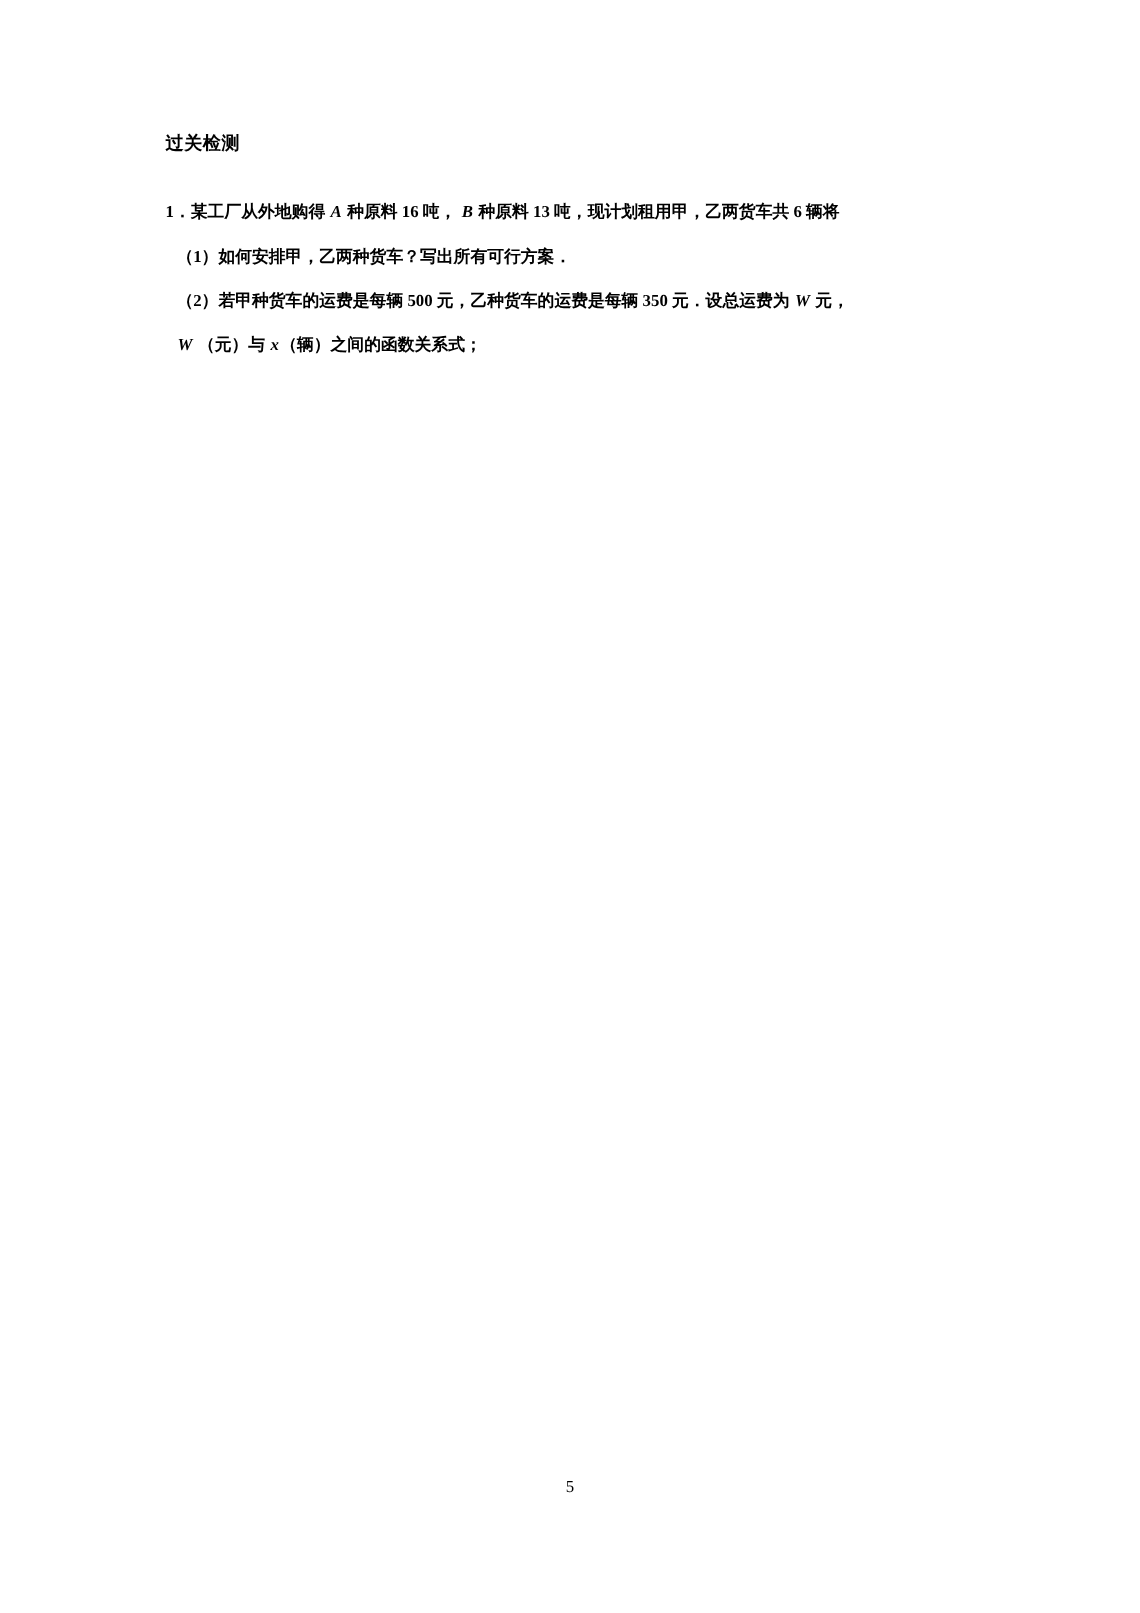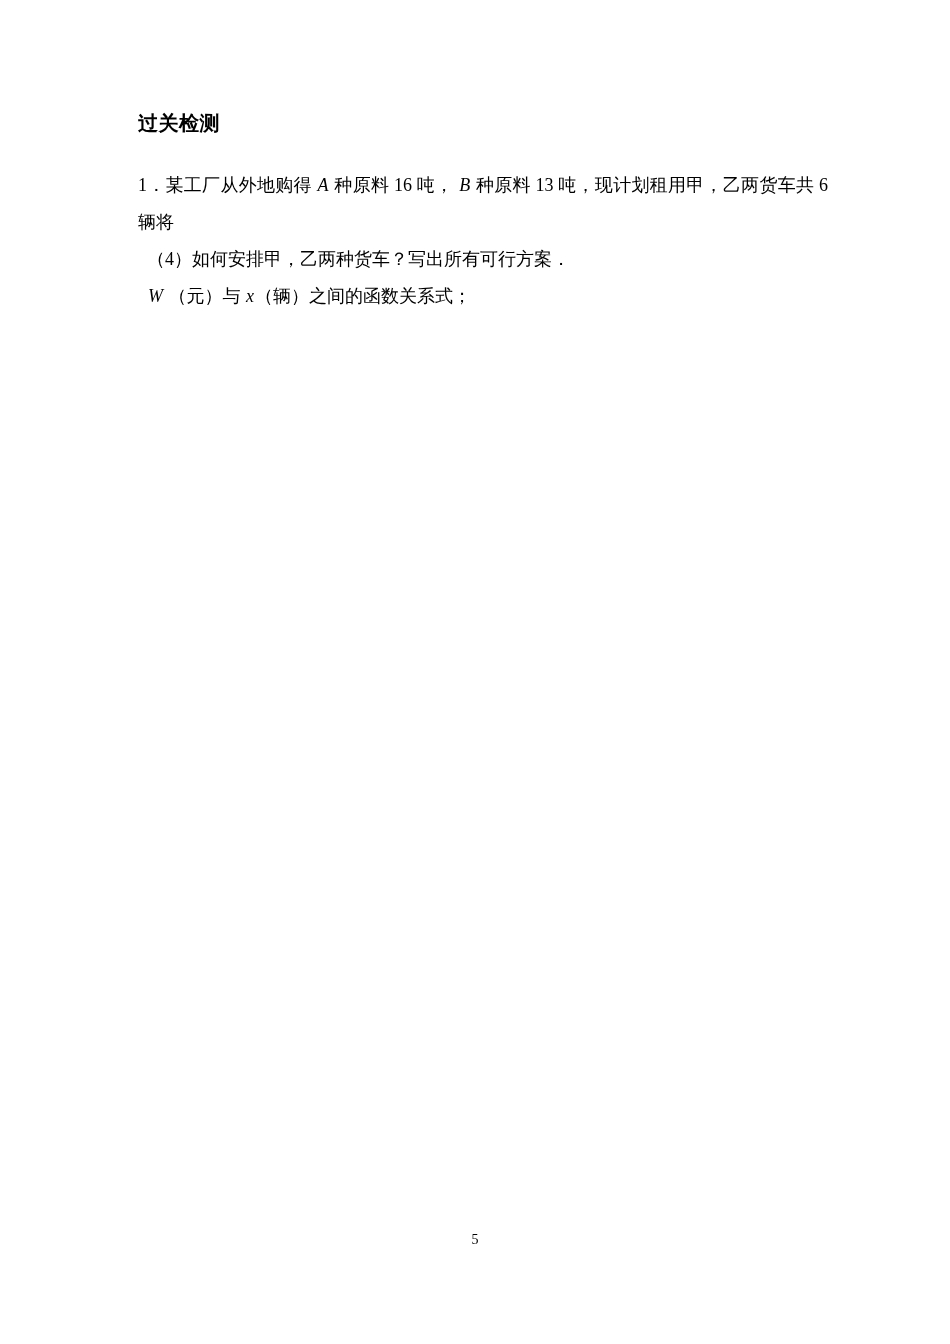--- a/index.html
+++ b/index.html
@@ -25,28 +25,29 @@
   }
   .content {
     position: absolute;
     left: 138px;
     top: 110px;
     width: 690px;
   }
   .section-heading {
     font-family: "Liberation Sans", sans-serif;
     font-weight: bold;
-    font-size: 20px;
+    font-size: 15px;
     letter-spacing: 0.5px;
     margin: 0 0 30px 0;
     color: #000000;
   }
   .problem {
-    font-size: 18px;
+    font-size: 14px;
     line-height: 37px;
+    font-weight: bold;
   }
   .problem p {
     margin: 0;
     text-indent: 0;
   }
   .para-body {
     text-align: justify;
   }
   .sub {
     margin-top: 0;
@@ -75,22 +76,23 @@
   <div class="content">
 
     <div class="section-heading">过关检测</div>
 
     <div class="problem">
 
       <p class="para-body">1．某工厂从外地购得 <span class="mathvar">A</span> 种原料 16 吨， <span class="mathvar">B</span> 种原料 13 吨，现计划租用甲，乙两货车共 6 辆将</p>
 
 
 
-      <p class="sub">（4）如何安排甲，乙两种货车？写出所有可行方案．</p>
+      <p class="sub">（1）如何安排甲，乙两种货车？写出所有可行方案．</p>
 
+      <p class="sub">（2）若甲种货车的运费是每辆 500 元，乙种货车的运费是每辆 350 元．设总运费为 <span class="mathvar">W</span> 元，</p>
 
       <p class="sub"><span class="mathvar">W</span> （元）与 <span class="mathvar">x</span>（辆）之间的函数关系式；</p>
 
 
     </div>
   </div>
 
   <div class="page-number">5</div>
 
 </div>

